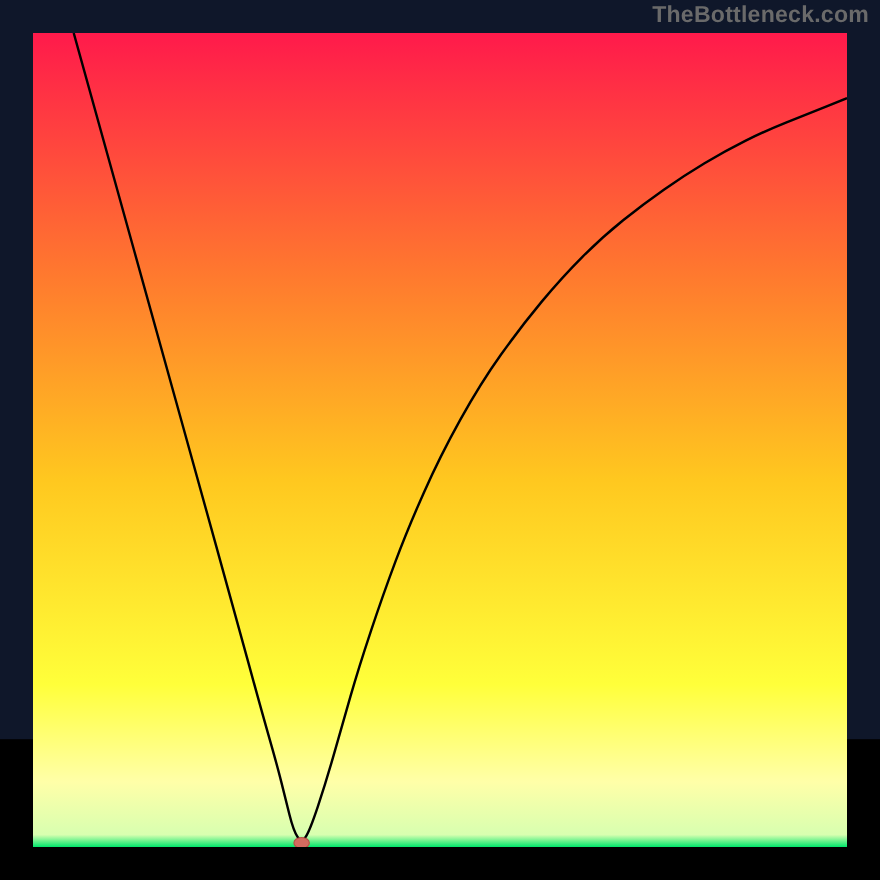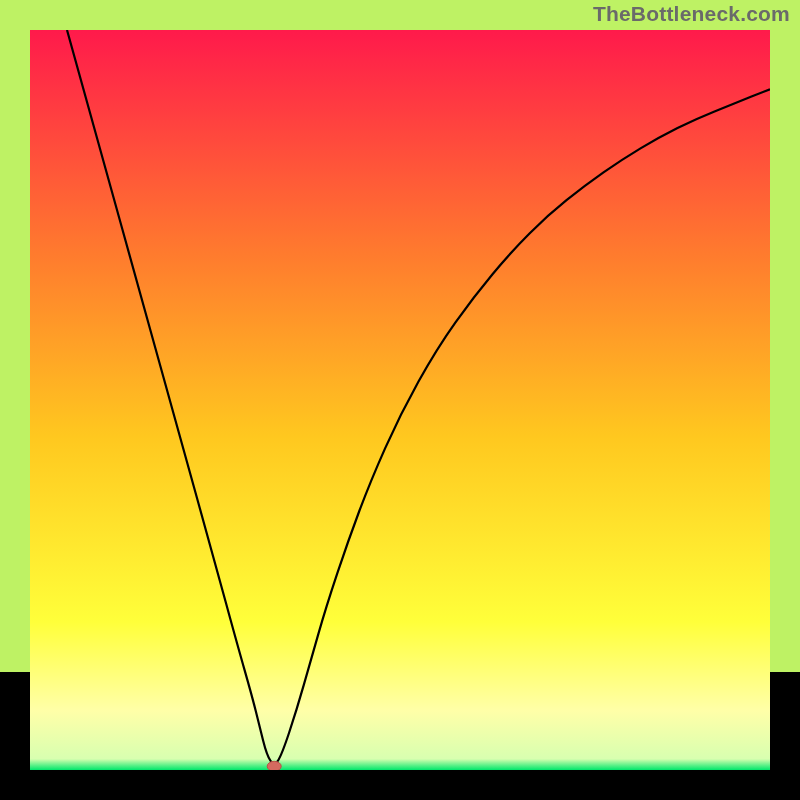--- a/index.html
+++ b/index.html
@@ -8,21 +8,21 @@
     width: 800px;
     height: 800px;
     background: #000;
     font-family: Arial, Helvetica, sans-serif;
     overflow: hidden;
   }
   .frame {
     position: relative;
     width: 800px;
     height: 672px;
-    background: #bef264;
+    background: #0f172a;
   }
   .watermark {
     position: absolute;
     top: 2px;
     right: 10px;
     color: #6a6a6a;
     font-size: 21px;
     font-weight: 600;
     letter-spacing: 0.2px;
     z-index: 20;

